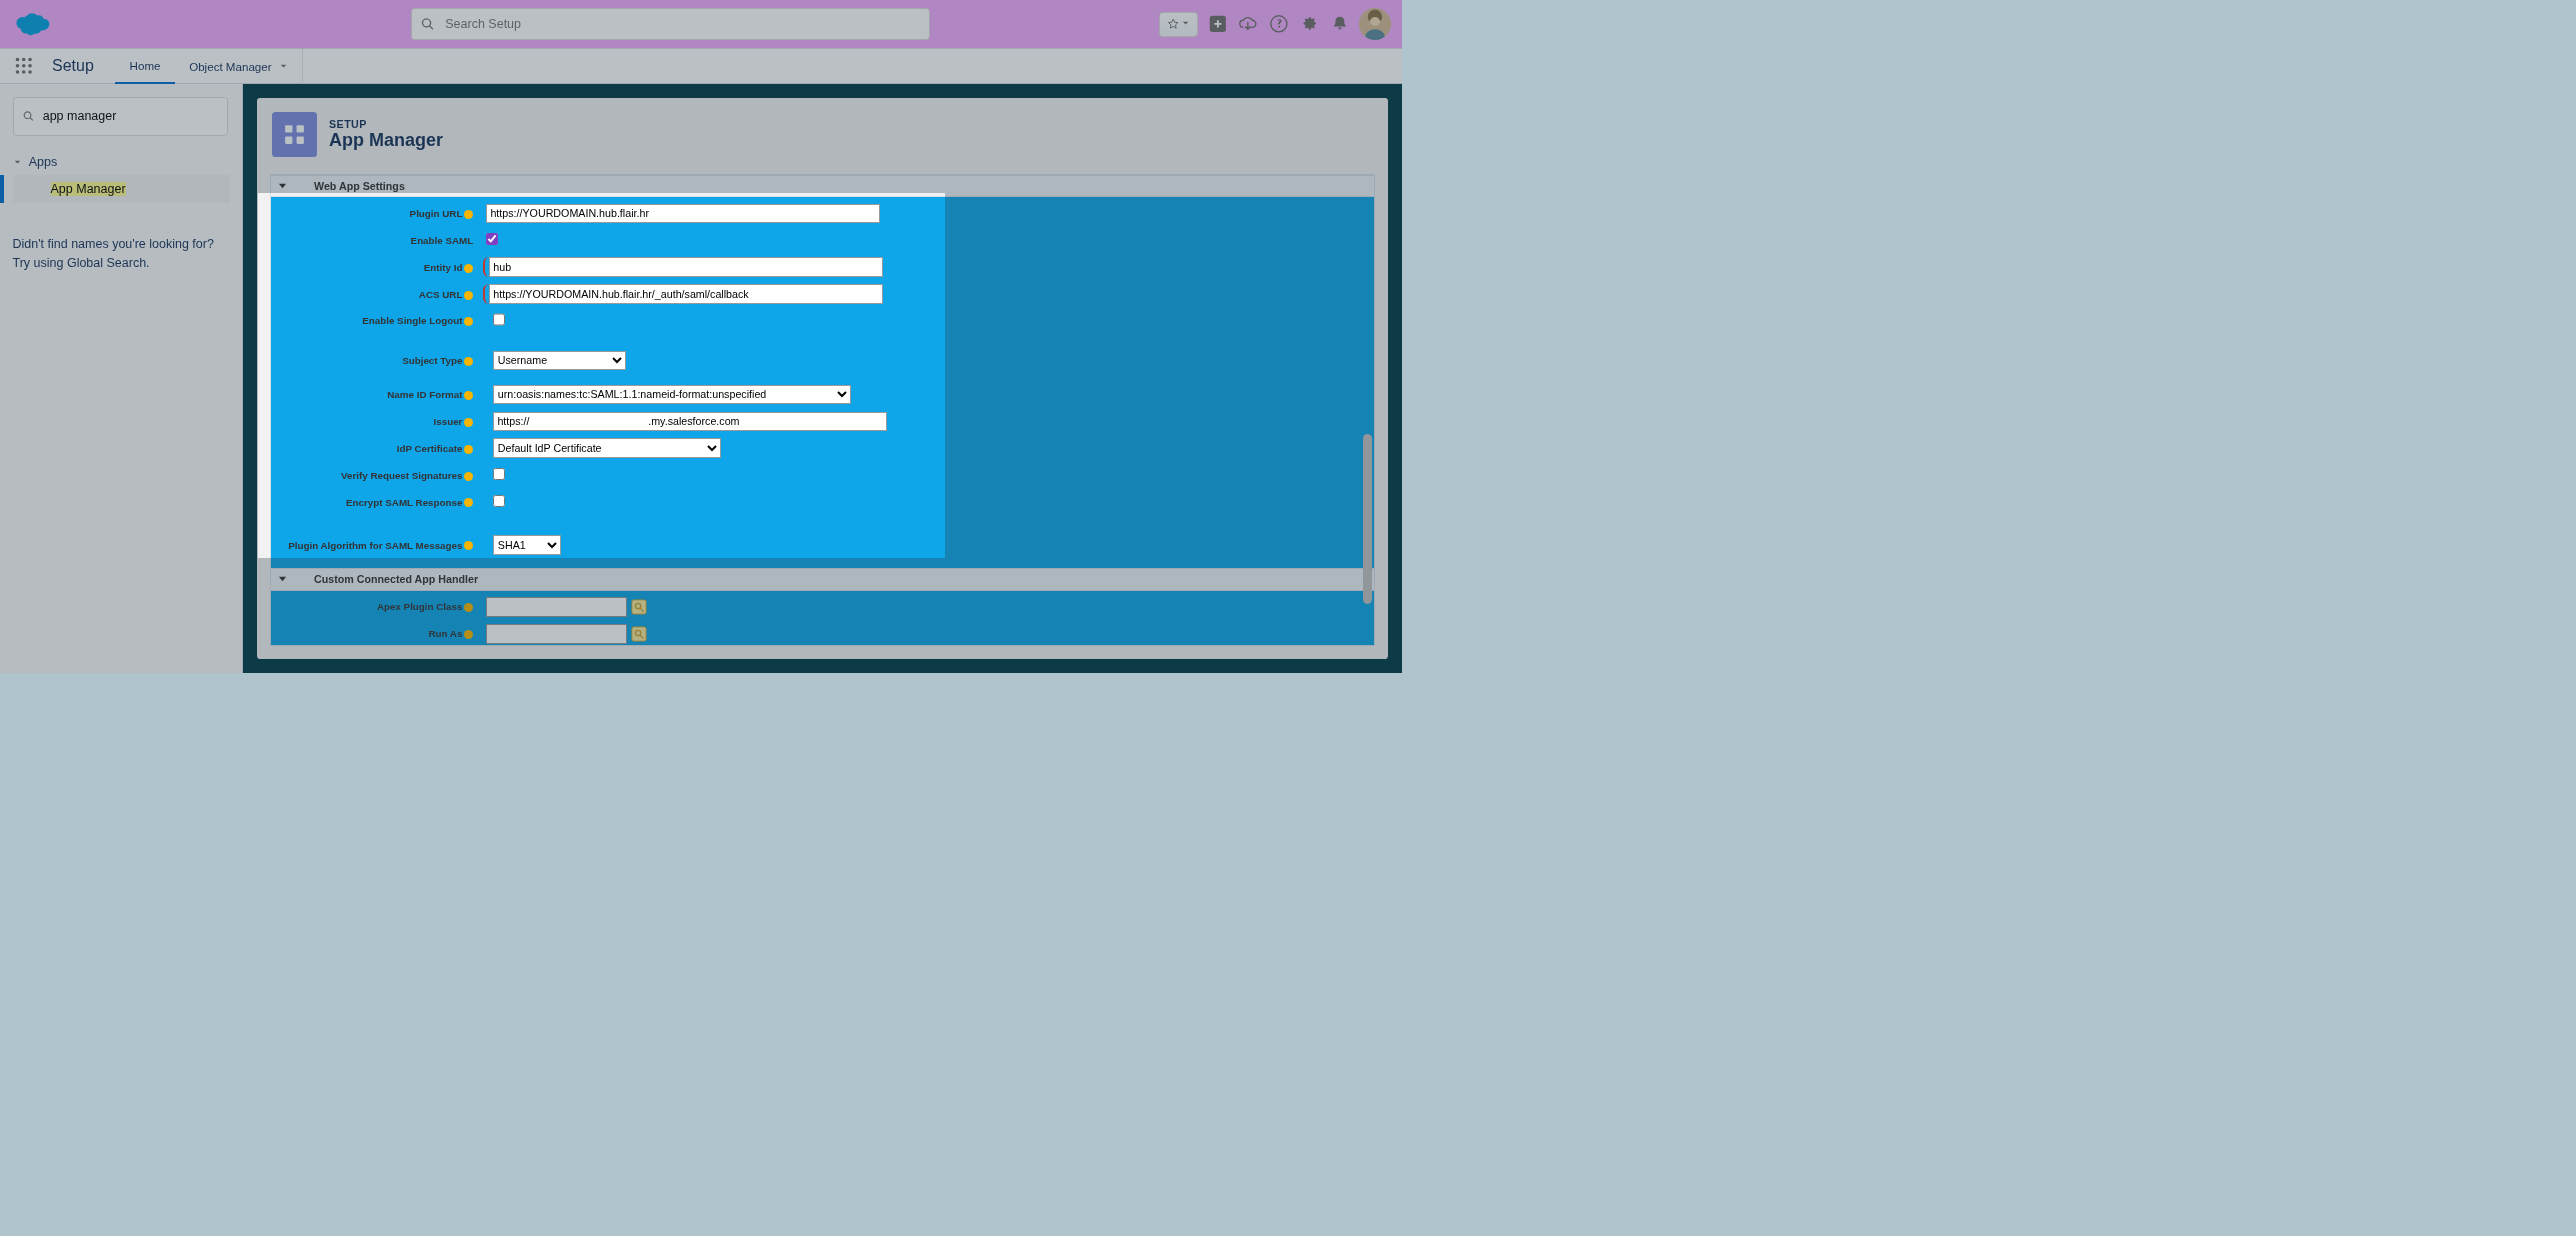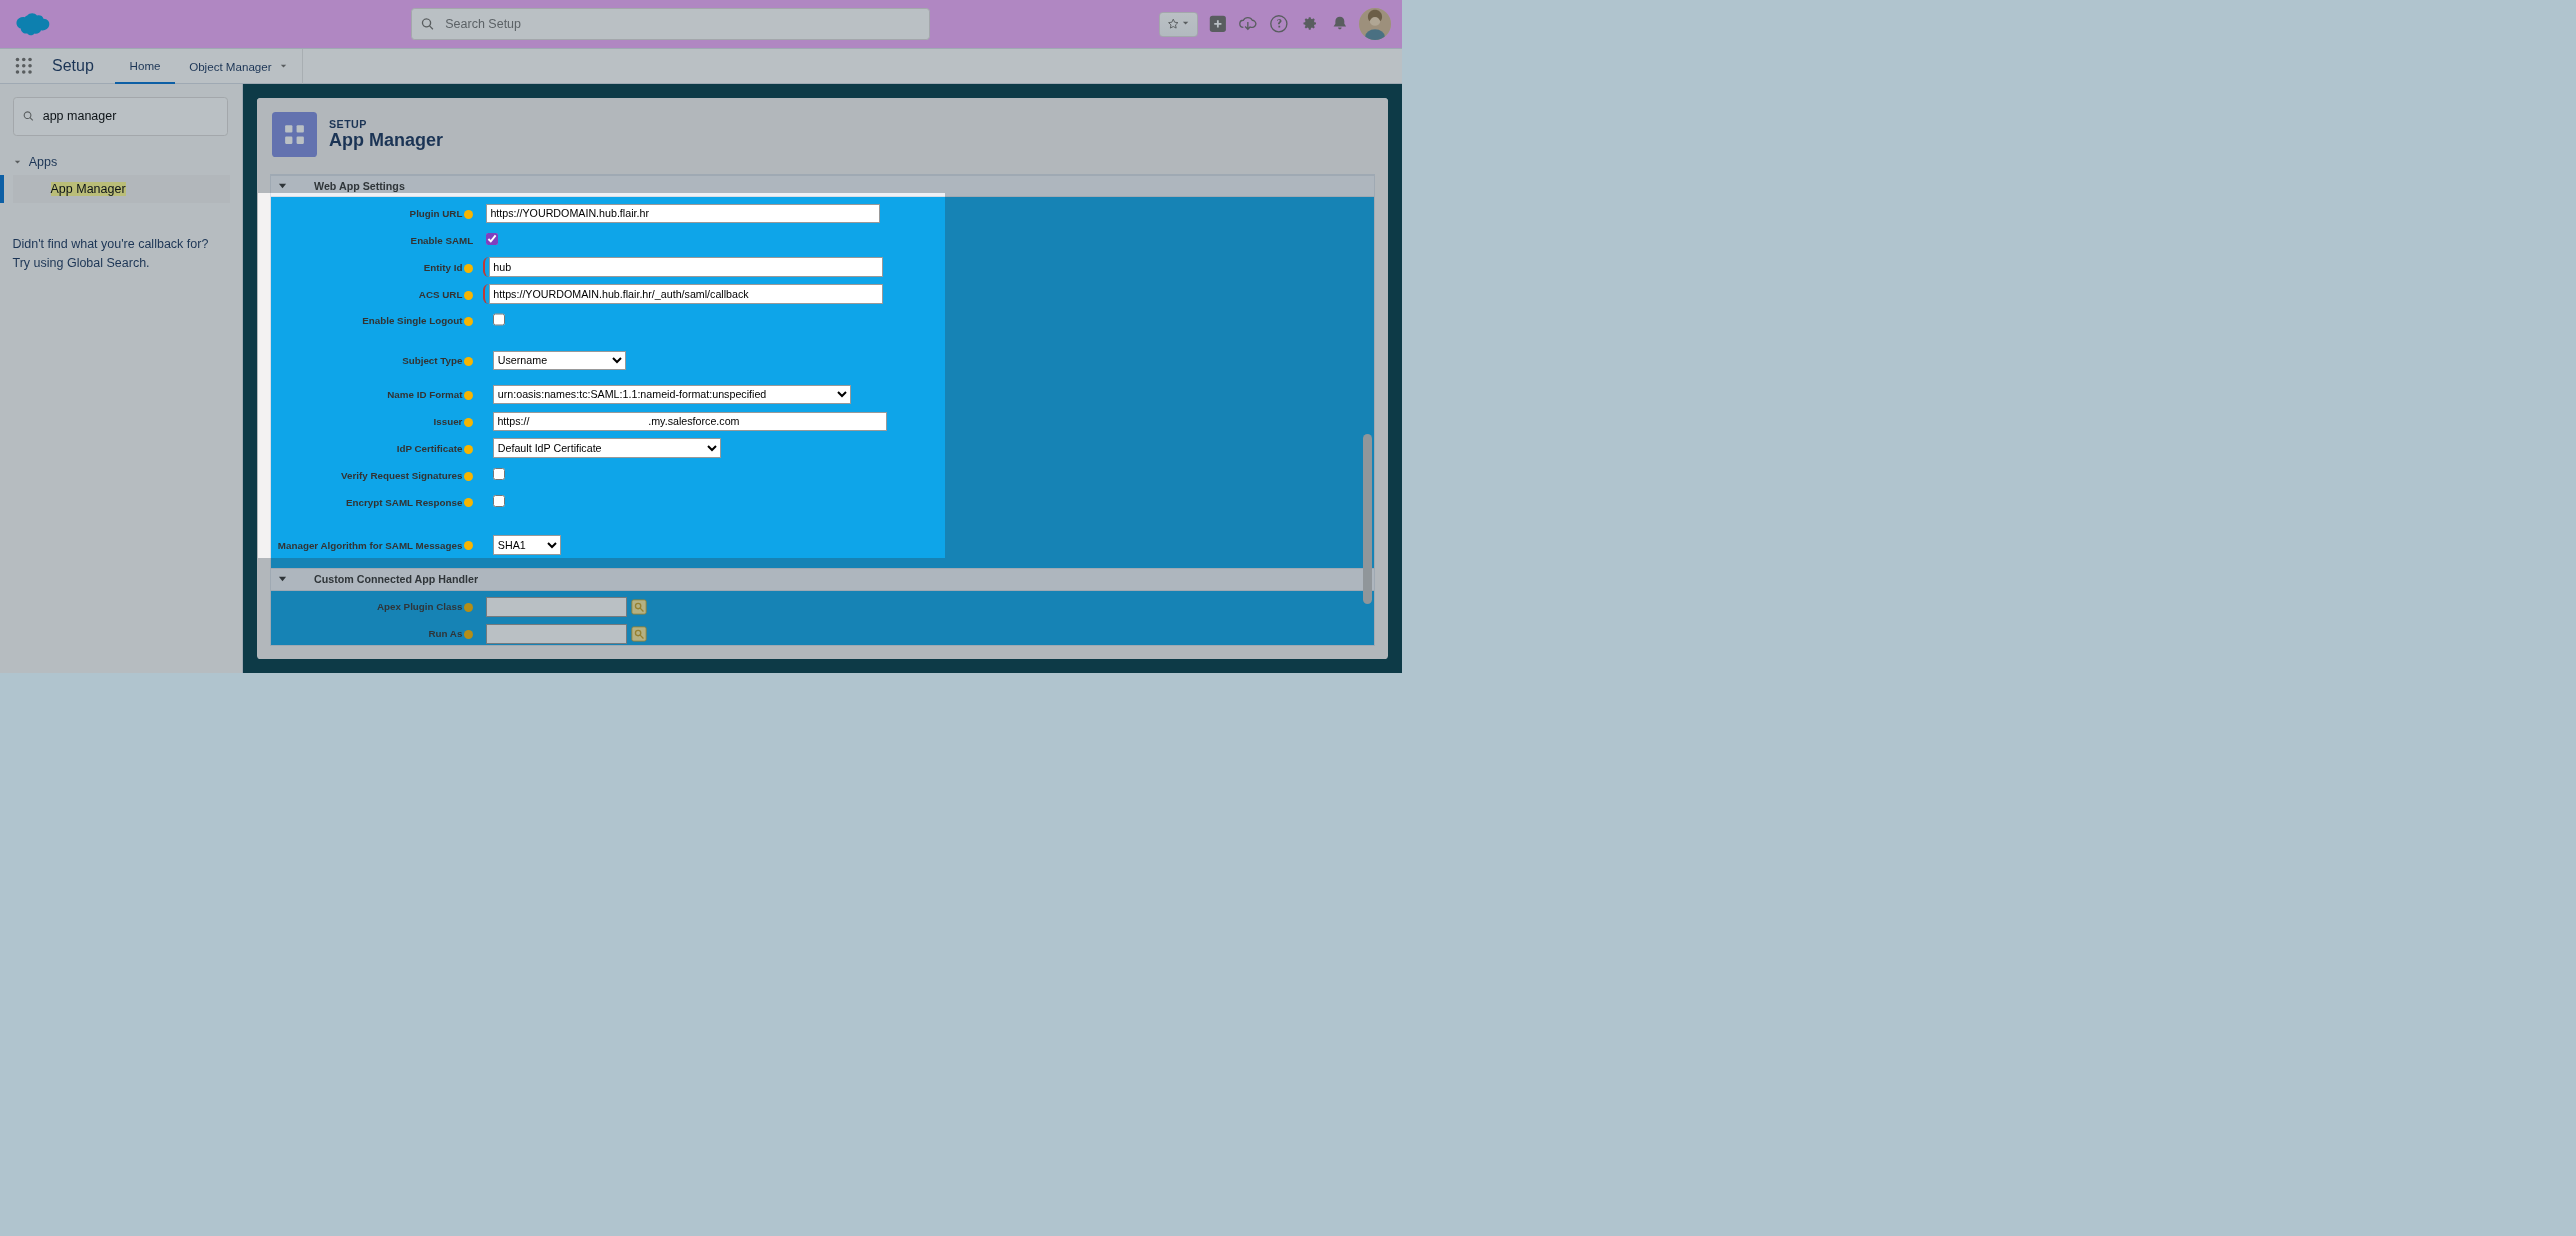--- a/index.html
+++ b/index.html
@@ -172,21 +172,21 @@
       <svg width="9" height="9" viewBox="0 0 10 10">
           <path fill="#706e6b" d="M2 3l3 3 3-3z"></path>
         </svg>
       <span>Apps</span>
     </div>
     <div class="tree-leaf selected">
       <mark>App Manager</mark>
     </div>
   </div>
   <div class="help-text">
-    <div>Didn't find what you're callback for?</div>
+    <div>Didn't find names you're looking for?</div>
     <div>Try using Global Search.</div>
   </div>
 </div>
 
 <div class="main-canvas">
   <div class="page-card">
     <div class="page-header">
       <div class="page-header-icon">
         <svg width="25" height="25" viewBox="0 0 24 24">
             <g fill="#fff">
@@ -262,21 +262,21 @@
           <div class="form-label"><span>Verify Request Signatures</span><span class="help-icon"></span></div>
           <div class="form-field checkbox-field" style="margin-left:16px"><input type="checkbox" style=""></div>
         </div>
 
         <div class="form-row">
           <div class="form-label"><span>Encrypt SAML Response</span><span class="help-icon"></span></div>
           <div class="form-field checkbox-field" style="margin-left:16px"><input type="checkbox" style=""></div>
         </div>
 
         <div class="form-row" style="margin-top:21.5px; margin-bottom:12.5px">
-          <div class="form-label"><span>Manager Algorithm for SAML Messages</span><span class="help-icon"></span></div>
+          <div class="form-label"><span>Plugin Algorithm for SAML Messages</span><span class="help-icon"></span></div>
           <div class="form-field" style="margin-left:16px"><select style="width:68px"><option>SHA1</option></select></div>
         </div>
 
         <div class="section-header">
           <svg width="9" height="9" viewBox="0 0 10 10">
               <path fill="#333" d="M1 2l4 5 4-5z"></path>
             </svg>
           <span>Custom Connected App Handler</span>
         </div>
 

